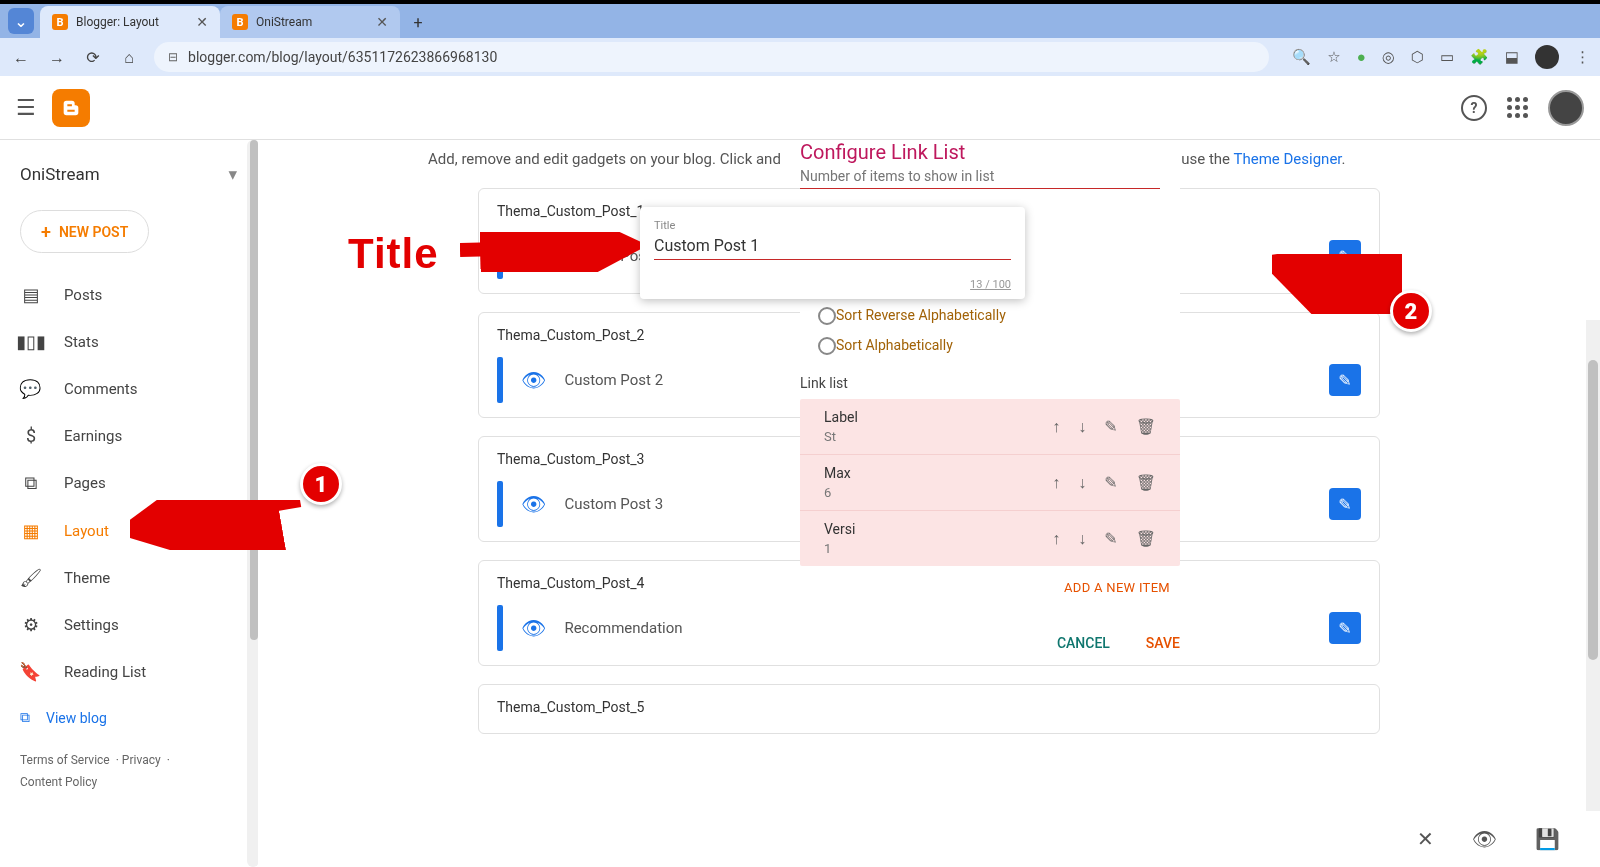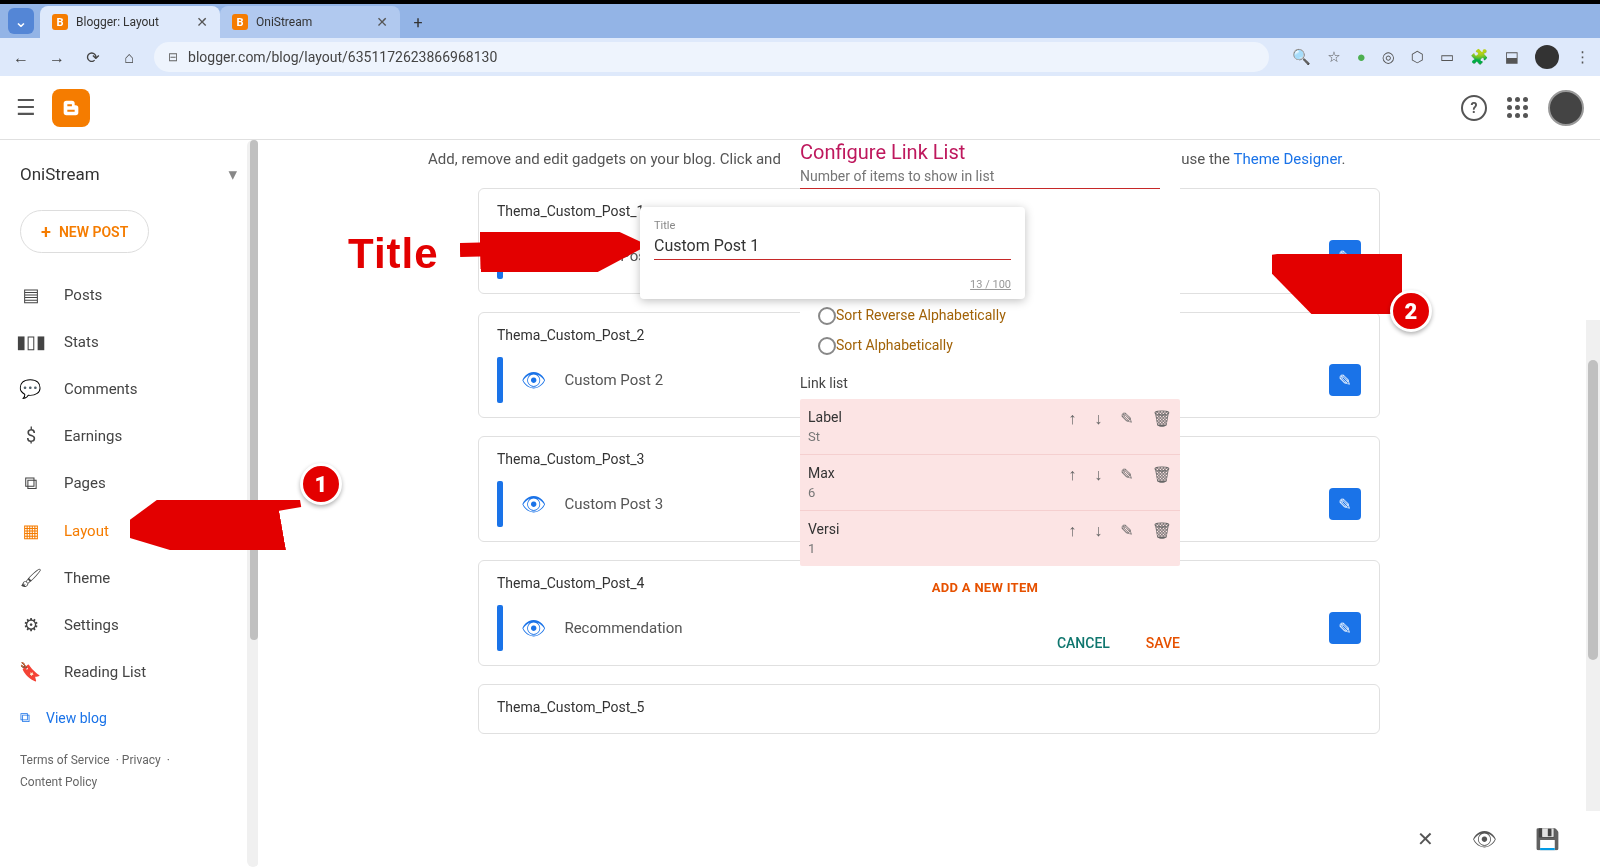--- a/index.html
+++ b/index.html
@@ -66,27 +66,27 @@
 
 .config-panel { position:absolute; top:140px; left:800px; width:380px; background:#fff; z-index:5;}
 .config-title { font-size:20px; color:#be185d; }
 .config-input { border:none; border-bottom:1px solid #c62828; width:360px; font-size:14px; color:#888; padding:4px 0; margin-bottom:12px; outline:none;}
 .radio-row { display:flex; align-items:flex-start; padding:6px 18px; font-size:14px; color:#a16207;}
 .radio { width:18px;height:18px;border:2px solid #888;border-radius:50%;display:flex;align-items:center;justify-content:center;}
 .radio.sel { border-color:#009688;}
 .radio.sel::after { content:''; width:10px;height:10px;background:#009688;border-radius:50%;}
 .link-list-hdr { font-size:14px; color:#444; margin:14px 0 8px 0;}
 .link-items { background:#fce4e4; border-radius:2px;}
-.link-item { display:flex; align-items:flex-start; padding:10px 8px; border-bottom:1px solid #f5cfcf;}
+.link-item { display:flex; align-items:center; padding:10px 24px; border-bottom:1px solid #f5cfcf;}
 .link-item:last-child{border-bottom:none;}
 .link-text { flex:1;}
 .link-text .lbl { font-size:14px; color:#333;}
 .link-text .val { font-size:13px; color:#777; margin-top:4px;}
 .link-actions { display:flex; gap:18px; color:#666; font-size:16px;}
-.add-item { text-align:center; color:#e65100; font-weight:700; font-size:13px; margin:14px 10px 0 0; letter-spacing:0.3px;}
+.add-item { text-align:right; color:#e65100; font-weight:400; font-size:13px; margin:14px 10px 0 0; letter-spacing:0.3px;}
 .panel-actions { display:flex; justify-content:flex-end; gap:36px; margin-top:40px; font-size:14px; font-weight:500;}
 .panel-actions .cancel{color:#0f766e;}
 .panel-actions .save{color:#e65100;}
 
 
 .title-tooltip { position:absolute; top:207px; left:640px; width:385px; background:#fff; border-radius:4px; box-shadow:0 2px 10px rgba(0,0,0,0.25); padding:12px 14px 8px 14px; z-index:10;}
 .title-tooltip .lbl { font-size:11px; color:#888;}
 .title-tooltip .val { font-size:16px; color:#333; border-bottom:1px solid #c62828; padding:4px 0;}
 .title-tooltip .counter { text-align:right; font-size:11px; color:#999; margin-top:18px;text-decoration:underline;}
 

